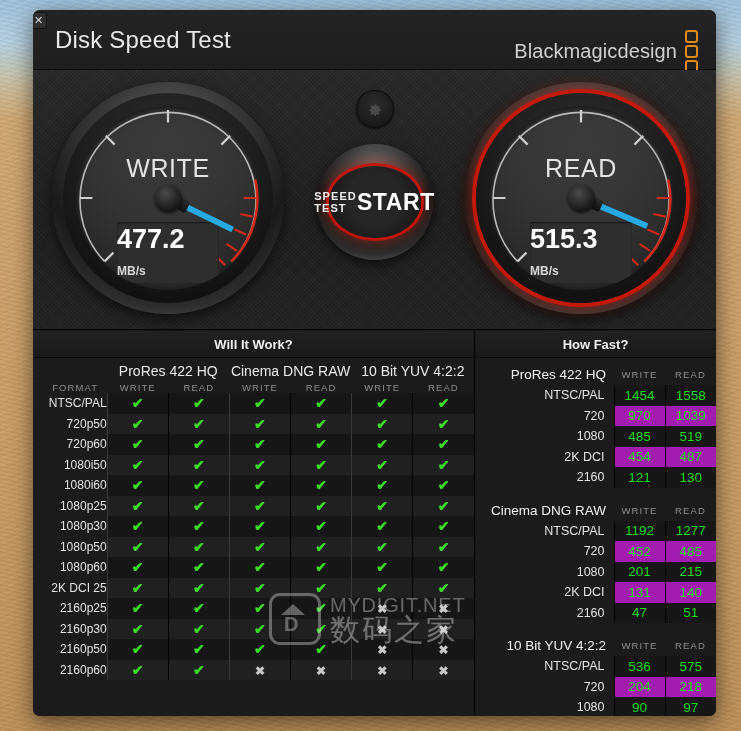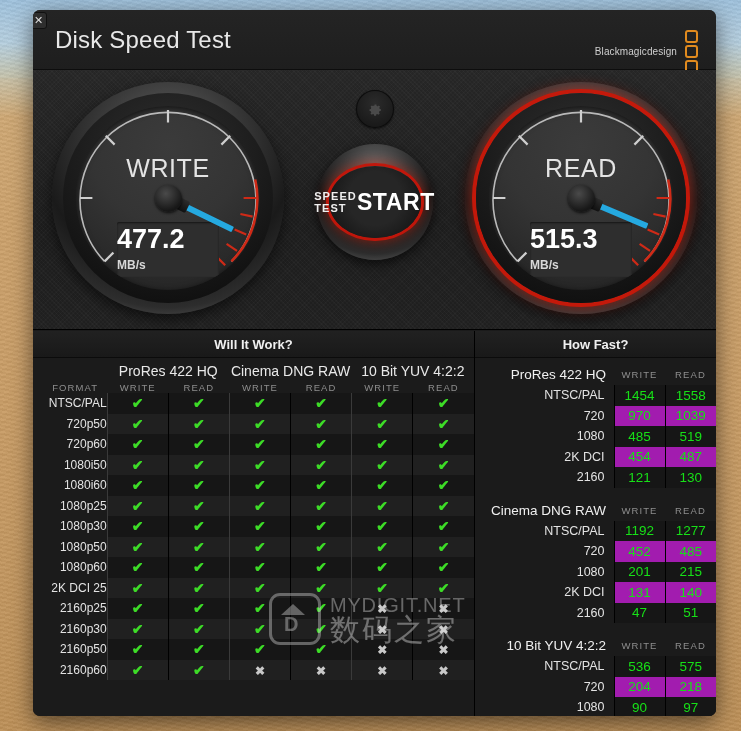--- a/index.html
+++ b/index.html
@@ -54,21 +54,21 @@
   }
   #app-title{
     position:absolute; left:22px; top:16px;
     font-size:24px; color:#e8e8e8; letter-spacing:0.2px;
     font-family:"Liberation Sans", sans-serif;
   }
   #brand-wrap{
     position:absolute; right:18px; top:20px;
     display:flex; align-items:center; gap:8px;
   }
-  #brand-text{ font-size:10px; color:#cfcfcf; letter-spacing:.1px;}
+  #brand-text{ font-size:20px; color:#cfcfcf; letter-spacing:.1px;}
   #brand-mark{ display:flex; flex-direction:column; gap:2px;}
   #brand-mark i{
     display:block; width:13px; height:13px;
     border:2px solid #e08a1e; border-radius:3px;
   }
 
   
   #gauges{
     position:relative; height: 260px;
     background:
@@ -106,21 +106,21 @@
     position:absolute; top:48px; left:0; right:0; text-align:center;
     font-size:25px; color:#e4e4e4; letter-spacing:.6px;
   }
   .gauge-readout{
     position:absolute; left:50%; transform:translateX(-50%); top:116px;
     width:102px; padding:4px 0 5px; text-align:left;
     background:#2e2e2e; border-radius:2px;
     box-shadow: inset 0 1px 2px rgba(0,0,0,.55);
   }
   .gauge-value{ font-size:27px; font-weight:bold; color:#fff; line-height:1.02;}
-  .gauge-unit { font-size:12px; font-weight:bold; color:#d8d8d8; margin-top:4px;}
+  .gauge-unit { font-size:12px; font-weight:bold; color:#d8d8d8; margin-top:10px;}
 
   .hub{
     position:absolute; left:50%; top:50%; width:27px; height:27px;
     margin:-13px 0 0 -13px; border-radius:50%;
     background: radial-gradient(circle at 40% 32%, #4a4a4a, #171717 70%);
     box-shadow:0 1px 3px rgba(0,0,0,.8); z-index:4;
   }
   .needle{
     position:absolute; left:50%; top:50%; height:6px; width:72px;
     transform-origin: 100% 50%; z-index:3;

